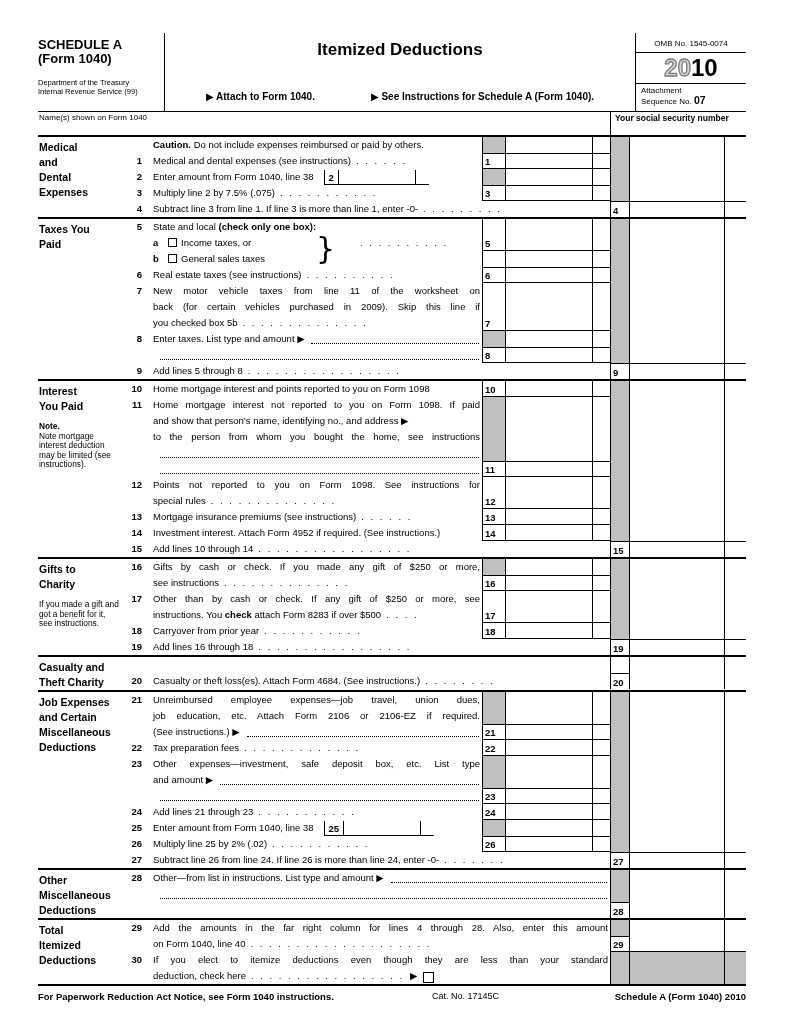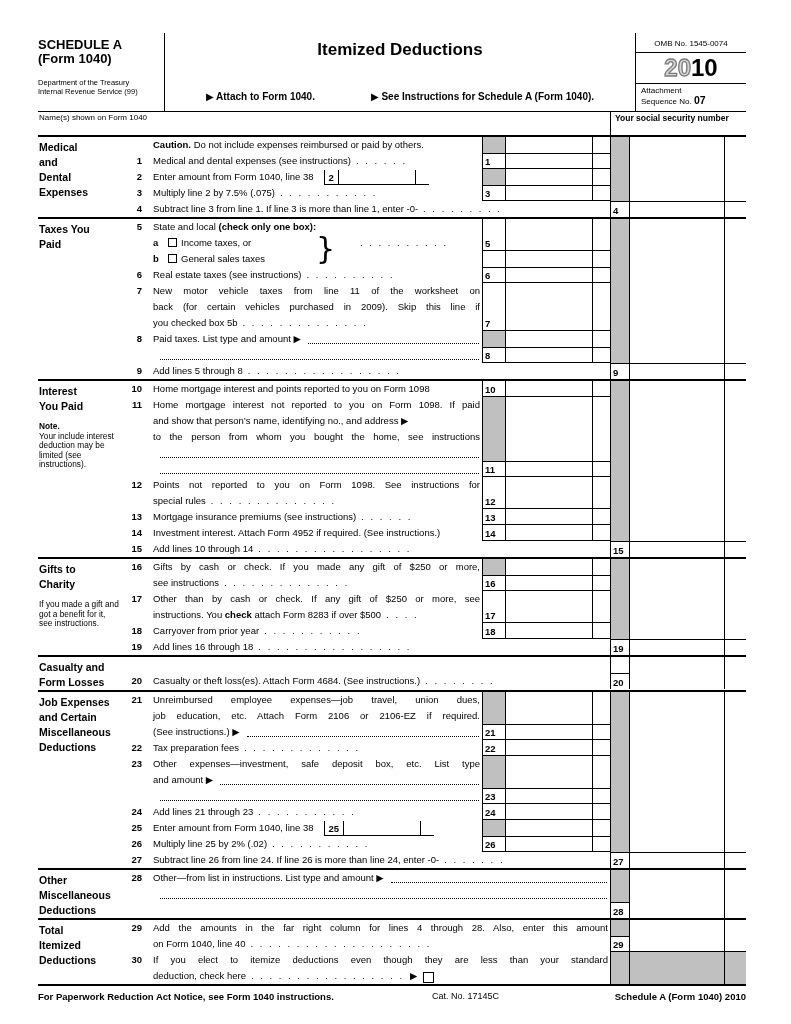--- a/index.html
+++ b/index.html
@@ -225,21 +225,21 @@
         <div class="mb bb">7</div>
         <div class="ma bb"></div>
         <div class="mc bb"></div>
         <div class="rn"></div>
               <div></div>
               <div class="rc"></div>
       </div>
       <div class="r h16">
         <div class="num">8</div>
         <div class="d dx">
-                <span>Paid taxes. List type and amount ▶</span>
+                <span>Enter taxes. List type and amount ▶</span>
                 <span class="wl"></span>
               </div>
         <div class="g"></div>
               <div></div>
               <div class="mc"></div>
         <div class="rn"></div>
               <div></div>
               <div class="rc"></div>
       </div>
       <div class="r h16">
@@ -260,21 +260,21 @@
         <div class="rn rnw bt">9</div>
         <div class="bt"></div>
         <div class="rc bt"></div>
       </div>
     </div>
   </div>
 
   <div class="sec">
     <div class="sl"><span>Interest
 You Paid</span>
-      <div class="sn"><span class="b">Note.</span><br><span>Your include interest deduction may be limited (see instructions).</span></div>
+      <div class="sn"><span class="b">Note.</span><br><span>Note mortgage interest deduction may be limited (see instructions).</span></div>
     </div>
     <div class="rows">
       <div class="r h16">
         <div class="num">10</div>
         <div class="d"><span>Home mortgage interest and points reported to you on Form 1098</span></div>
         <div class="mb bb">10</div>
         <div class="ma bb"></div>
         <div class="mc bb"></div>
         <div class="rn"></div>
               <div></div>
@@ -422,21 +422,21 @@
         <div class="d c2"><span>Add lines 16 through 18</span><span class="dots">. . . . . . . . . . . . . . . . .</span></div>
         <div class="rn rnw bt">19</div>
         <div class="bt"></div>
         <div class="rc bt"></div>
       </div>
     </div>
   </div>
 
   <div class="sec">
     <div class="sl">Casualty and
-Form Losses</div>
+Theft Charity</div>
     <div class="rows">
       <div class="r h16">
         <div class="num"></div>
         <div class="d c2"></div>
         <div class="rn rnw"></div>
               <div></div>
               <div class="rc"></div>
       </div>
       <div class="r h16">
         <div class="num">20</div>

